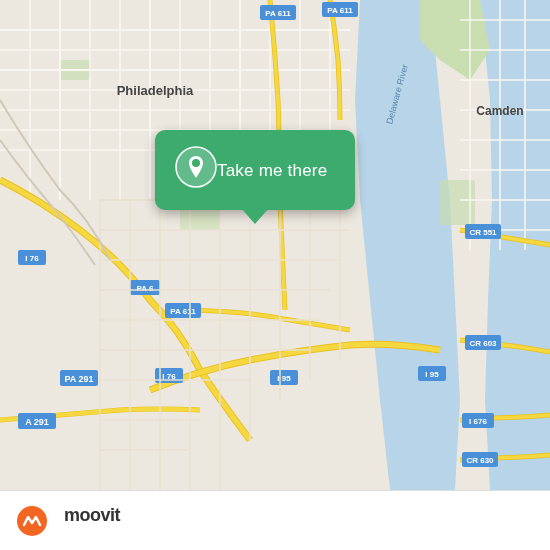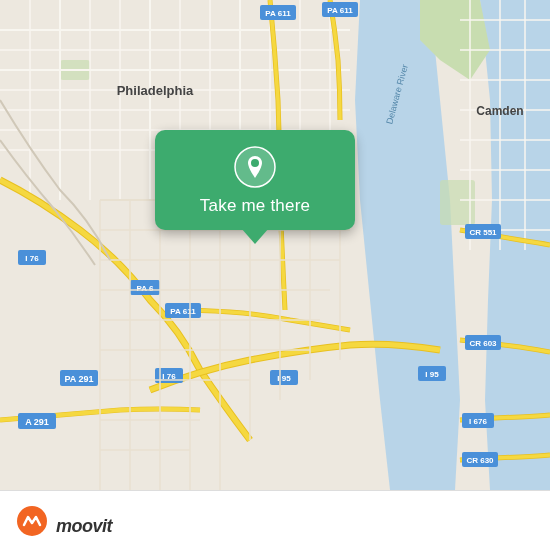--- a/index.html
+++ b/index.html
@@ -29,21 +29,21 @@
     }
 
     .map-popup {
       position: absolute;
       top: 130px;
       left: 155px;
       width: 200px;
       background: #3dab6e;
       border-radius: 10px;
       display: flex;
-      flex-direction: column;
+      flex-direction: row;
       align-items: center;
       padding: 16px 20px 14px;
       box-shadow: 0 4px 12px rgba(0,0,0,0.3);
       z-index: 10;
     }
 
     .map-popup::after {
       content: '';
       position: absolute;
       bottom: -14px;
@@ -93,23 +93,22 @@
     }
 
     .bottom-title {
       font-size: 15px;
       font-weight: 600;
       color: #222;
     }
 
     .moovit-logo {
       display: flex;
-      align-items: flex-end;
-      gap: 8px;
-      font-style: italic;
+      align-items: flex-start;
+      gap: 16px;
     }
 
     .moovit-icon {
       width: 32px;
       height: 32px;
     }
 
     .moovit-text {
       font-size: 18px;
       font-weight: 700;

